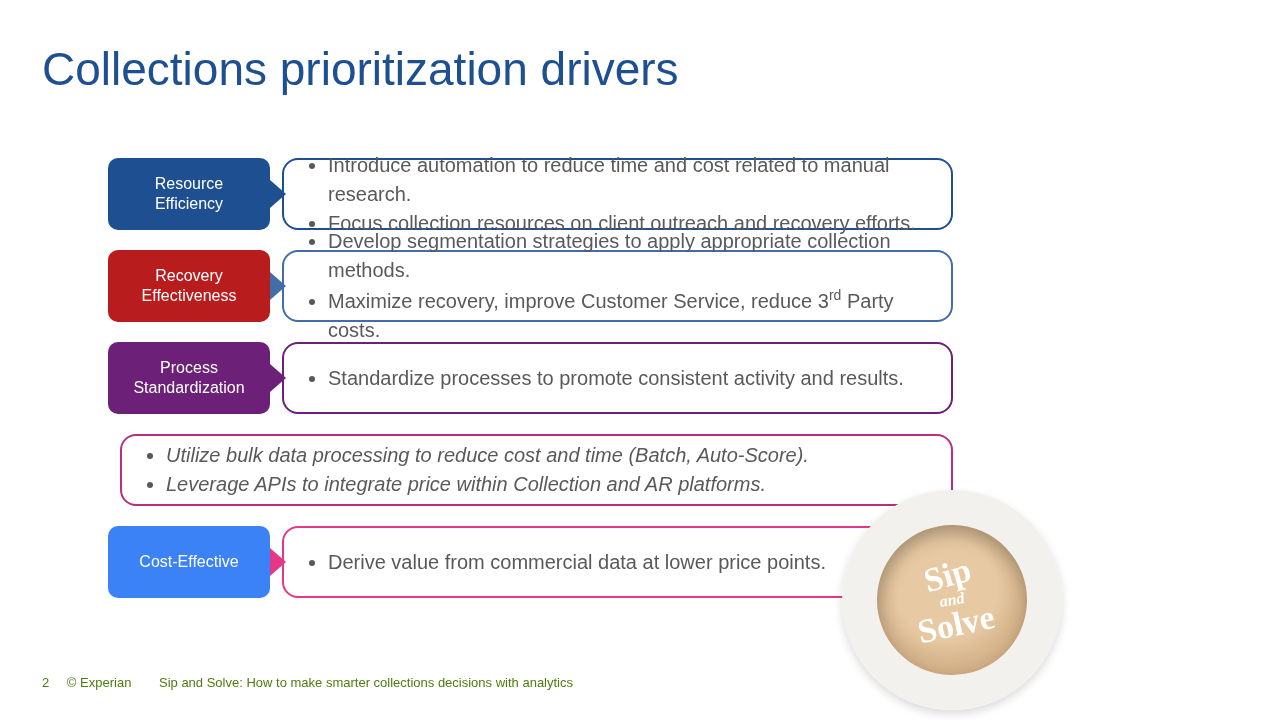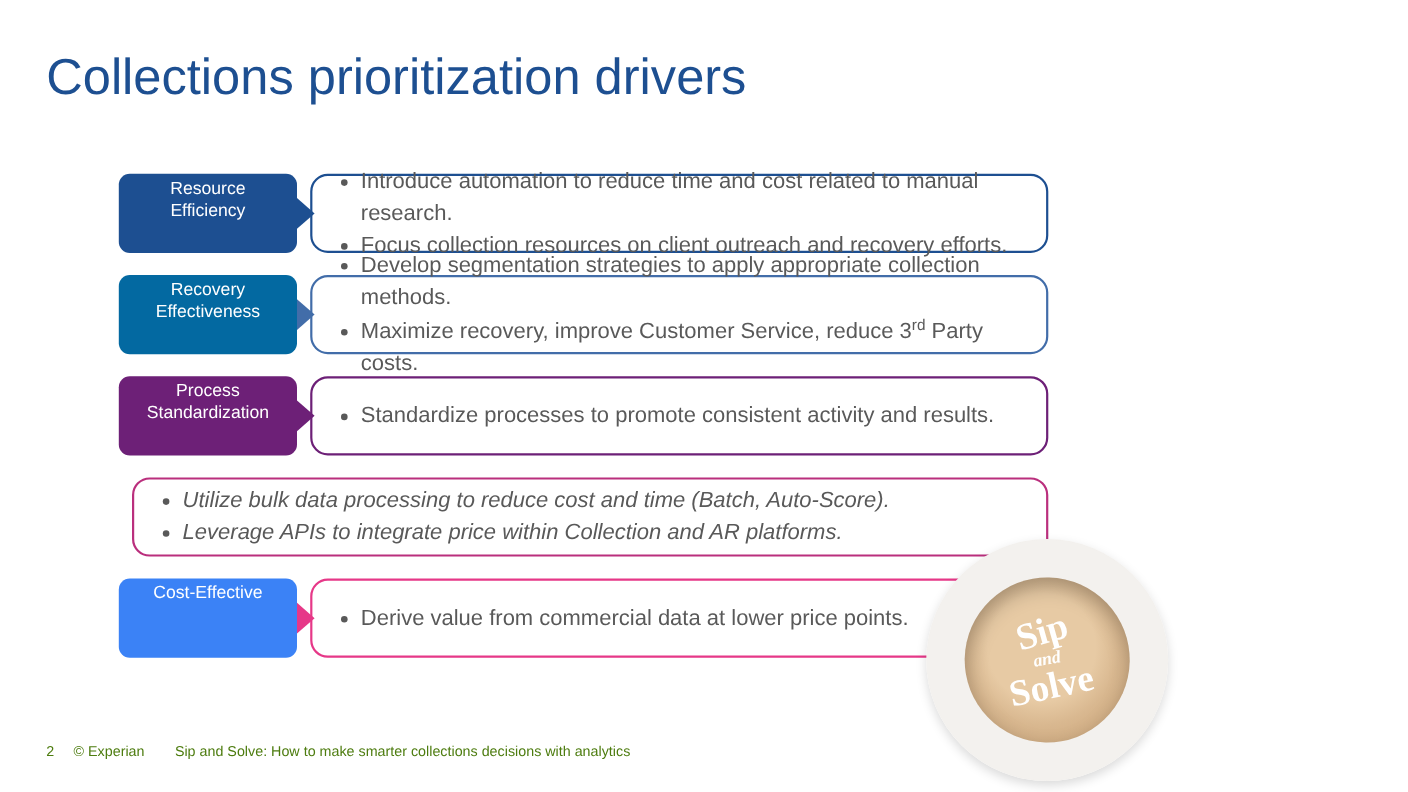--- a/index.html
+++ b/index.html
@@ -9,20 +9,21 @@
   .rows { position: absolute; left: 108px; top: 158px; width: 845px; }
   .row { display: flex; align-items: stretch; margin-bottom: 20px; height: 72px; }
   .tag {
     position: relative;
     width: 162px;
     flex: 0 0 162px;
     color: #fff;
     font-size: 16px;
     line-height: 1.25;
     display: flex;
+    align-items: center;
     justify-content: center;
     text-align: center;
     border-radius: 10px;
     padding: 4px 8px;
   }
   .tag::after {
     content: "";
     position: absolute;
     right: -16px;
     top: 50%;
@@ -42,21 +43,21 @@
     color: #595959;
     font-size: 20px;
     display: flex;
     flex-direction: column;
     justify-content: center;
   }
   .desc ul { list-style: disc; padding-left: 4px; }
   .desc li { margin: 0; line-height: 1.45; }
   .desc sup { font-size: 0.7em; }
   .r1 .tag { background:#1d4f91; } .r1 .tag::after { border-left-color:#1d4f91; } .r1 .desc { border-color:#1d4f91; }
-  .r2 .tag { background:#0369a1; } .r2 .tag::after { border-left-color:#426da9; } .r2 .desc { border-color:#426da9;padding-left:40px; }
+  .r2 .tag { background:#b91c1c; } .r2 .tag::after { border-left-color:#426da9; } .r2 .desc { border-color:#426da9;padding-left:40px; }
   .r3 .tag { background:#6d2077; } .r3 .tag::after { border-left-color:#6d2077; } .r3 .desc { border-color:#6d2077; }
   .r4 .tag { background:#ba2f7d; } .r4 .tag::after { border-left-color:#ba2f7d; } .r4 .desc { border-color:#ba2f7d;font-style:italic; }
   .r5 .tag { background:#3b82f6; } .r5 .tag::after { border-left-color:#e63888; } .r5 .desc { border-color:#e63888; }
 
   .footer { position: absolute; left: 42px; bottom: 30px; font-size: 13px; color: #4d7c0f; }
   .footer .pg { margin-right: 14px; }
   .footer .cp { margin-right: 24px; }
 
   
   .cup {

